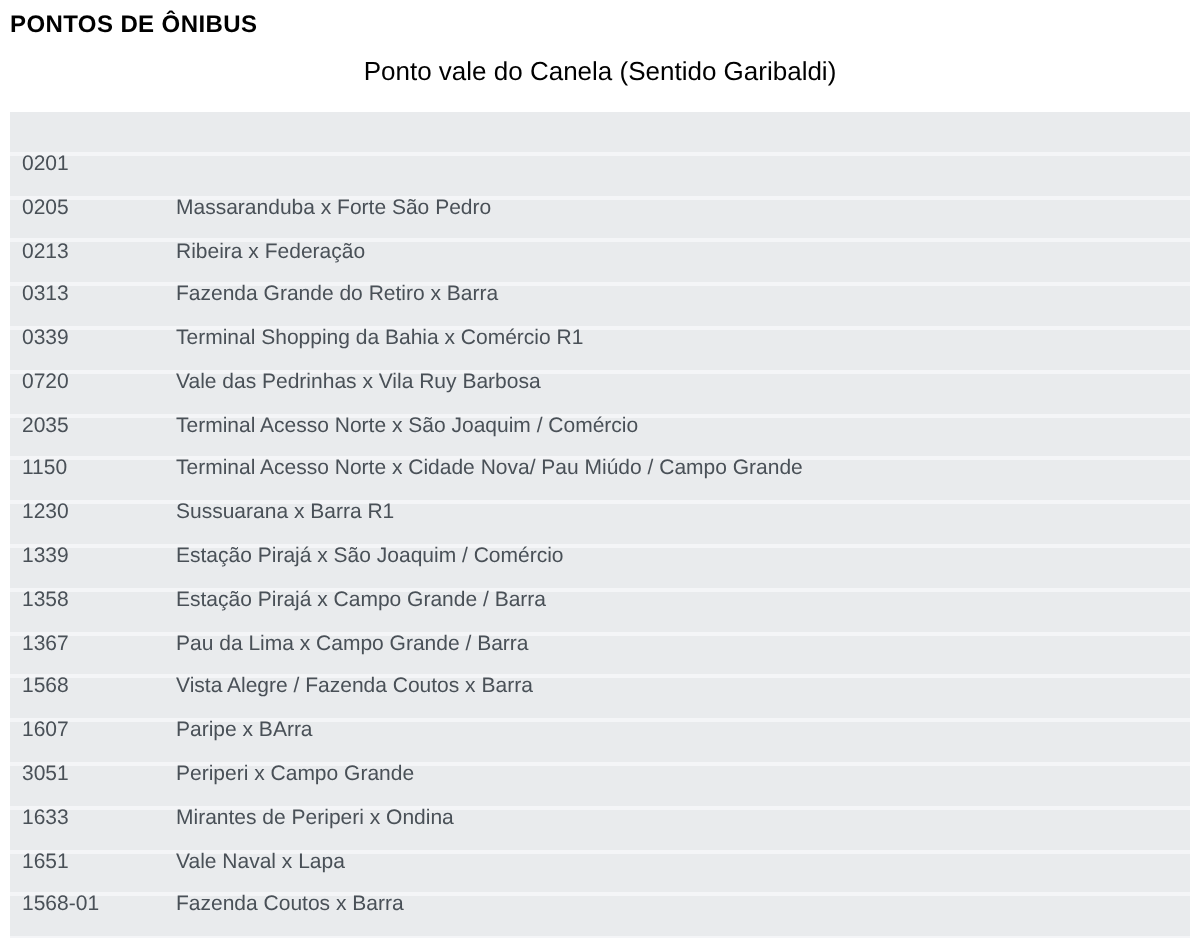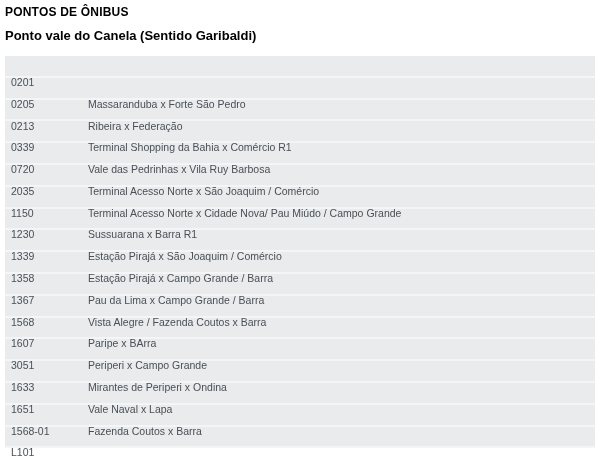--- a/index.html
+++ b/index.html
@@ -20,22 +20,23 @@
     margin: 0;
     padding-top: 5px;
     font-size: 12px;
     font-weight: 700;
     color: var(--heading-text, #000000);
     letter-spacing: 0.2px;
   }
   .section-subtitle {
     margin: 9px 0 0 0;
     font-size: 13px;
-    font-weight: 700;
+    font-weight: 400;
     color: var(--heading-text, #000000);
+    text-align: center;
   }
   .bus-table {
     margin-top: 13px;
   }
   .bus-row {
     display: flex;
     align-items: center;
     height: 19.8px;
     background: var(--row-bg, #e9ebed);
     border-bottom: 2px solid var(--row-divider, #f4f5f7);
@@ -71,20 +72,24 @@
   <div class="bus-row">
     <div class="cell code">0205</div>
     <div class="cell route">Massaranduba x Forte São Pedro</div>
   </div>
 
   <div class="bus-row">
     <div class="cell code">0213</div>
     <div class="cell route">Ribeira x Federação</div>
   </div>
 
+  <div class="bus-row">
+    <div class="cell code">0313</div>
+    <div class="cell route">Fazenda Grande do Retiro x Barra</div>
+  </div>
 
   <div class="bus-row">
     <div class="cell code">0339</div>
     <div class="cell route">Terminal Shopping da Bahia x Comércio R1</div>
   </div>
 
   <div class="bus-row">
     <div class="cell code">0720</div>
     <div class="cell route">Vale das Pedrinhas x Vila Ruy Barbosa</div>
   </div>

